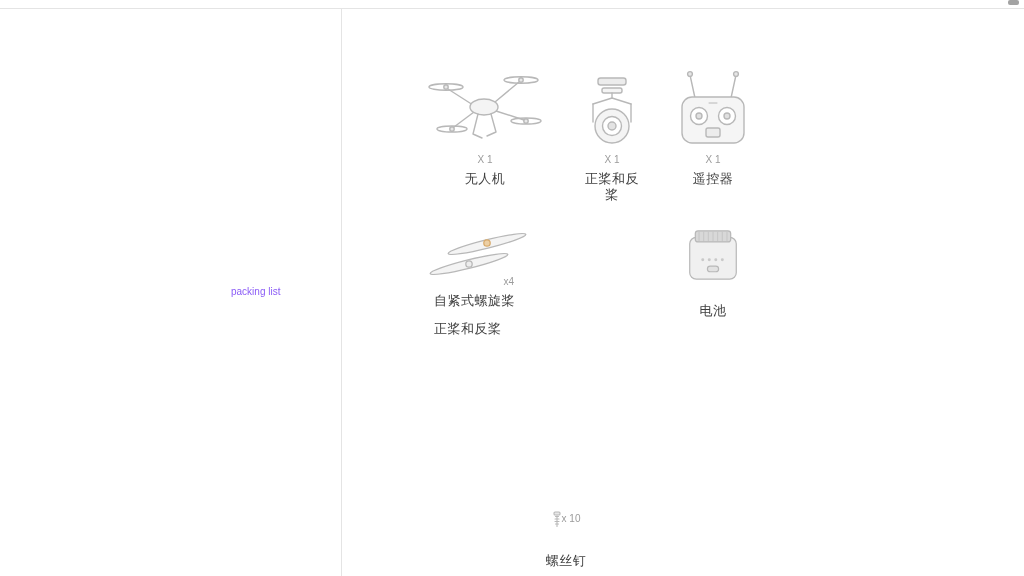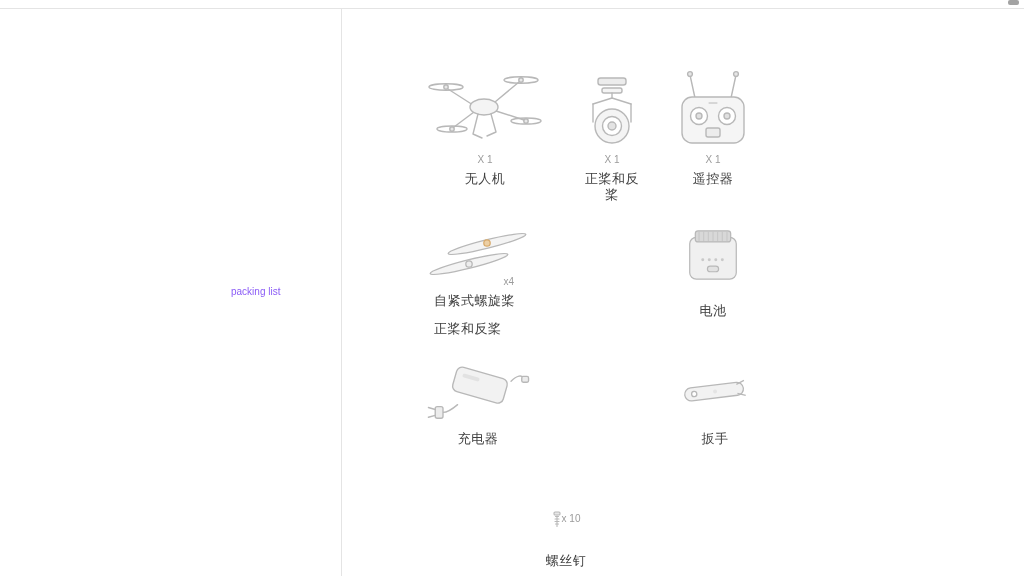--- a/index.html
+++ b/index.html
@@ -138,53 +138,22 @@
               <circle cx="38" cy="34" r="1.6"></circle>
           </g>
           <rect x="22" y="41" width="12" height="6" rx="3" fill="#e2e2e2"></rect>
         </g>
       </svg>
     </div>
     <div class="count"></div>
     <div class="label">电池</div>
   </div>
 
-  <div class="cell r3" style="left:420px;top:356px;width:116px">
-    <div class="art">
-      <svg width="108" height="70" viewBox="0 0 108 72">
-        <g fill="none" stroke="#b8b8b8" stroke-width="1.4" stroke-linecap="round" stroke-linejoin="round">
-          <g transform="rotate(16 56 30)">
-            <rect x="29" y="17" width="54" height="26" rx="6" fill="#f2f2f2"></rect>
-            <rect x="36" y="23" width="18" height="4" rx="2" fill="#e2e2e2" stroke="none"></rect>
-          </g>
-          <path d="M88 26 C 94 20 99 19 102 23"></path>
-          <rect x="99" y="21" width="7" height="6" rx="1.5" fill="#ececec"></rect>
-          <path d="M33 50 C 26 56 22 58 18 58"></path>
-          <rect x="10" y="52" width="8" height="12" rx="2" fill="#ececec"></rect>
-          <path d="M10 55 L3 53 M10 61 L3 63"></path>
-        </g>
-      </svg>
-    </div>
-    <div class="label">充电器</div>
-  </div>
 
 
-  <div class="cell r3" style="left:678px;top:356px;width:74px">
-    <div class="art mid">
-      <svg width="70" height="26" viewBox="0 0 70 26">
-        <g transform="rotate(-7 35 13)" stroke="#b8b8b8" stroke-width="1.3">
-          <path d="M11 7 h46 a6.5 6.5 0 0 1 0 13 h-46 a6.5 6.5 0 0 1 0 -13 z" fill="#f2f2f2"></path>
-          <circle cx="14" cy="13.5" r="2.6" fill="#ffffff"></circle>
-          <circle cx="35" cy="13.5" r="2" fill="#e4e4e4" stroke="none"></circle>
-          <path d="M57 9 l8 -3 M57 18 l8 3" fill="none"></path>
-        </g>
-      </svg>
-    </div>
-    <div class="label">扳手</div>
-  </div>
 
 
   <div class="cell r4" style="left:534px;top:490px;width:64px">
     <div class="art mid">
       <div class="screw-row">
         <span>
           <svg width="10" height="17" viewBox="0 0 10 17">
             <g fill="none" stroke="#b8b8b8" stroke-width="1.1" stroke-linecap="round">
               <rect x="2" y="1" width="6" height="3" rx="1" fill="#e8e8e8"></rect>
               <path d="M3.5 5.5 h3 M3 8 h4 M3 10.5 h4 M3.5 13 h3"></path>

